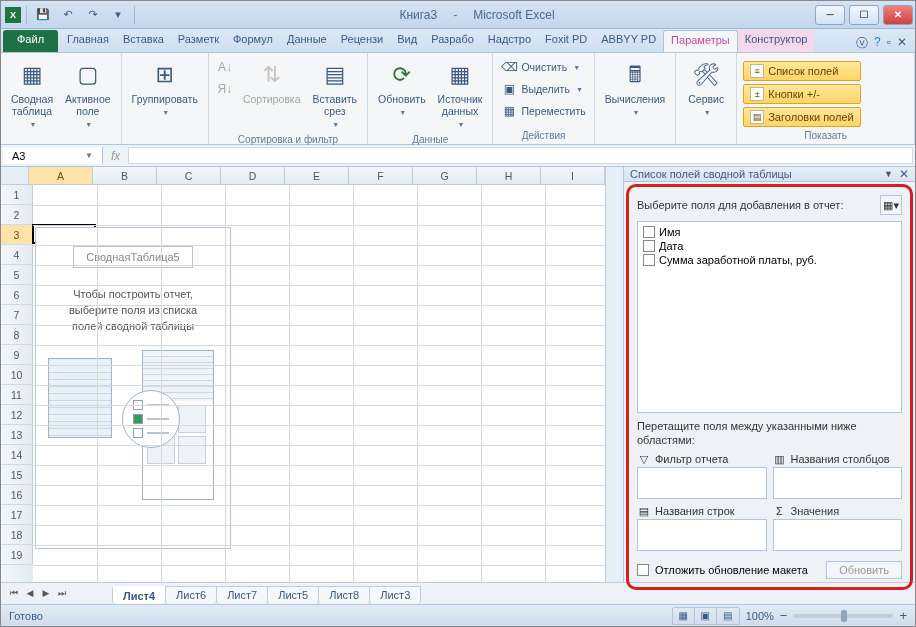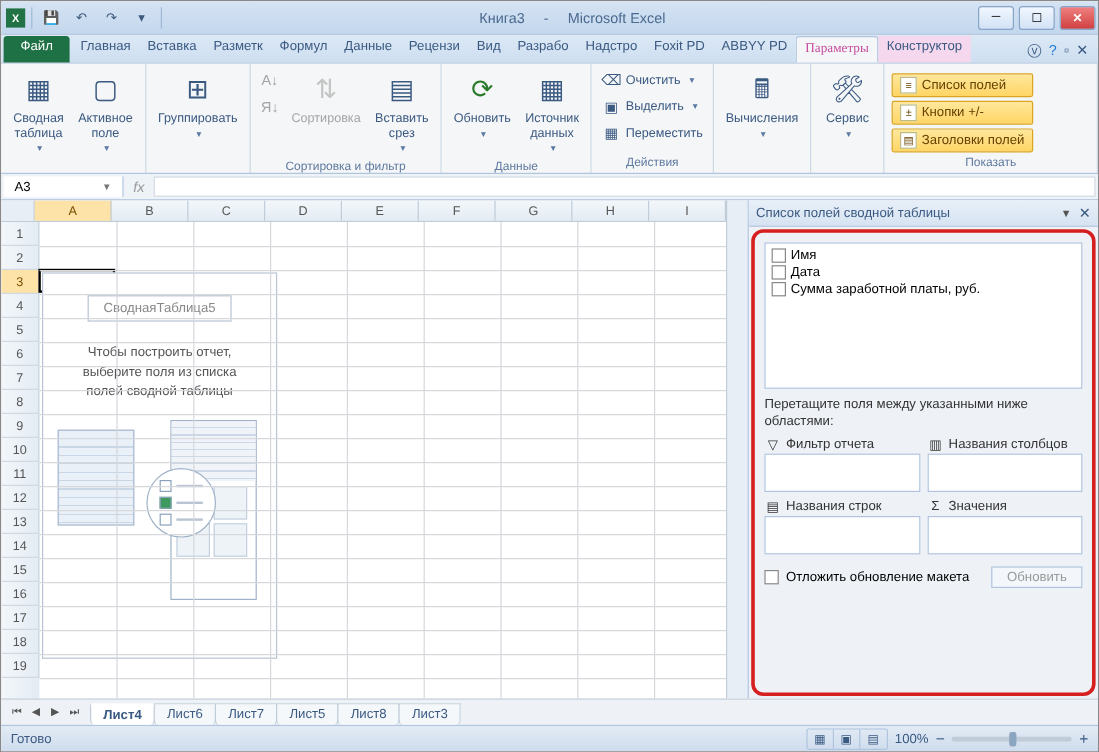--- a/index.html
+++ b/index.html
@@ -16,21 +16,21 @@
     .win-controls { display: flex; }
     .win-btn { width: 30px; height: 20px; border: 1px solid #89a5c7; border-radius: 3px; margin: 0 2px; display: flex; align-items: center; justify-content: center; font-size: 10px; background: linear-gradient(#f1f7ff,#d2e2f5); cursor: pointer; }
     .win-close { background: linear-gradient(#f08080,#d04040); color:#fff; font-weight: bold; }
     
     
     .ribbon-tabs { height: 24px; background: linear-gradient(#dce8f5, #cedff1); display: flex; align-items: flex-end; padding: 0 2px; border-bottom: 1px solid #b0c4de; font-size: 11px; position: relative; }
     .file-tab { background: #1e7145; color: #fff; height: 22px; padding: 3px 14px; border-radius: 3px 3px 0 0; margin-right: 2px; cursor: pointer; }
     .rtab { padding: 3px 7px; color: #3b5a82; cursor: pointer; height: 22px; }
     .rtab.active { background: #f5f6f7; border: 1px solid #b0c4de; border-bottom: none; border-radius: 3px 3px 0 0; color: #c54ca0; }
     .rtab.context { background: #f5d8ee; }
-    .rtab.context.active { background: #f5f6f7; font-family: Liberation Serif, serif; }
+    .rtab.context.active { background: #f5f6f7; }
     .ribbon-right-icons { margin-left:auto; display:flex; gap:6px; padding-right:6px; color:#3b5a82; font-size:12px; }
     .ribbon-right-icons span { cursor:pointer; }
     
     
     .ribbon { height: 92px; background: #f5f6f7; border-bottom: 1px solid #b0c4de; display: flex; }
     .rgroup { border-right: 1px solid #cdd9e6; padding: 2px 6px; display: flex; flex-direction: column; position: relative; }
     .rgroup-body { flex: 1; display: flex; align-items: flex-start; gap: 4px; padding-top:2px; }
     .rgroup-label { font-size: 10px; color: #5f7aa0; text-align: center; padding: 1px 0; }
     .big-btn { display: flex; flex-direction: column; align-items: center; gap: 2px; cursor: pointer; padding: 2px 4px; font-size: 10.5px; color: #3b5a82; line-height: 12px; min-width: 48px; text-align: center; }
     .big-btn .icn { width: 32px; height: 32px; display: flex; align-items: center; justify-content:center; font-size: 22px; }
@@ -86,21 +86,21 @@
     .sheet-scroll-v { width: 18px; background: #e8eef5; border-left: 1px solid #c0ccd8; }
     
     
     .field-panel { width: 292px; border-left: 1px solid #b0c4de; background: #eef2f7; display: flex; flex-direction: column; position: relative; }
     .fp-title { height: 22px; background: linear-gradient(#e8eff8,#d6e3f2); border-bottom: 1px solid #b0c4de; display: flex; align-items: center; padding: 0 6px; font-size: 11px; color:#3b5a82; }
     .fp-title .dd { margin-left:auto; font-size:9px; color:#555; cursor:pointer; }
     .fp-title .x { margin-left:6px; cursor:pointer; font-size:12px; }
     .fp-body { flex:1; padding: 8px; display: flex; flex-direction: column; gap: 6px; position:relative; border: 3px solid #d61f1f; border-radius: 10px; margin: 2px; }
     .fp-prompt-row { display:flex; align-items:center; font-size:11px; color:#333; }
     .fp-prompt-row .gear { margin-left:auto; width:22px; height:20px; border:1px solid #b0c4de; background:#f3f7fb; display:flex; align-items:center; justify-content:center; cursor:pointer; font-size:11px; }
-    .fp-fields { background:#fff; border:1px solid #b0c4de; height:122px; padding:3px; font-size:11px; overflow:auto; }
+    .fp-fields { background:#fff; border:1px solid #b0c4de; height:192px; padding:3px; font-size:11px; overflow:auto; }
     .fp-field { display:flex; align-items:center; gap:4px; padding:1px 2px; cursor:pointer; }
     .fp-check { width:12px; height:12px; border:1px solid #888; background:#fff; }
     .fp-drag-prompt { font-size:11px; color:#333; line-height:14px; }
     .fp-drop-grid { display:flex; flex-wrap:wrap; gap:6px; }
     .fp-drop { width: calc(50% - 3px); }
     .fp-drop-label { font-size:11px; color:#333; display:flex; align-items:center; gap:4px; margin-bottom:2px; }
     .fp-drop-label .di { width:14px; height:12px; display:inline-flex; align-items:center; justify-content:center; font-size:11px; }
     .fp-drop-box { height:32px; background:#fff; border:1px solid #b0c4de; }
     .fp-bottom { display:flex; align-items:center; gap:6px; font-size:11px; margin-top:4px; }
     .fp-bottom .cb { width:12px; height:12px; border:1px solid #888; background:#fff; }
@@ -415,20 +415,24 @@
   </div>
   <div class="sheet-scroll-v"></div>
 
   <div class="field-panel">
     <div class="fp-title">
       <span>Список полей сводной таблицы</span>
       <span class="dd">▼</span>
       <span class="x">✕</span>
     </div>
     <div class="fp-body">
+      <div class="fp-prompt-row">
+        <span>Выберите поля для добавления в отчет:</span>
+        <span class="gear">▦▾</span>
+      </div>
       <div class="fp-fields" id="fp-fields">
           <div class="fp-field">
             <span class="fp-check"></span>
             <span>Имя</span>
           </div>
           <div class="fp-field">
             <span class="fp-check"></span>
             <span>Дата</span>
           </div>
           <div class="fp-field">
@@ -476,21 +480,21 @@
   </div>
 </div>
 
 <div class="tabs-row">
   <div class="tab-nav">
     <span>⏮</span>
     <span>◀</span>
     <span>▶</span>
     <span>⏭</span>
   </div>
-  <div id="sheet-tabs" style="display:flex;">
+  <div id="sheet-tabs" style="display:flex;margin-left:37px;">
       <div class="sheet-tab active">Лист4</div>
       <div class="sheet-tab">Лист6</div>
       <div class="sheet-tab">Лист7</div>
       <div class="sheet-tab">Лист5</div>
       <div class="sheet-tab">Лист8</div>
       <div class="sheet-tab">Лист3</div>
     </div>
   <div class="tabs-scroll"></div>
 </div>
 

